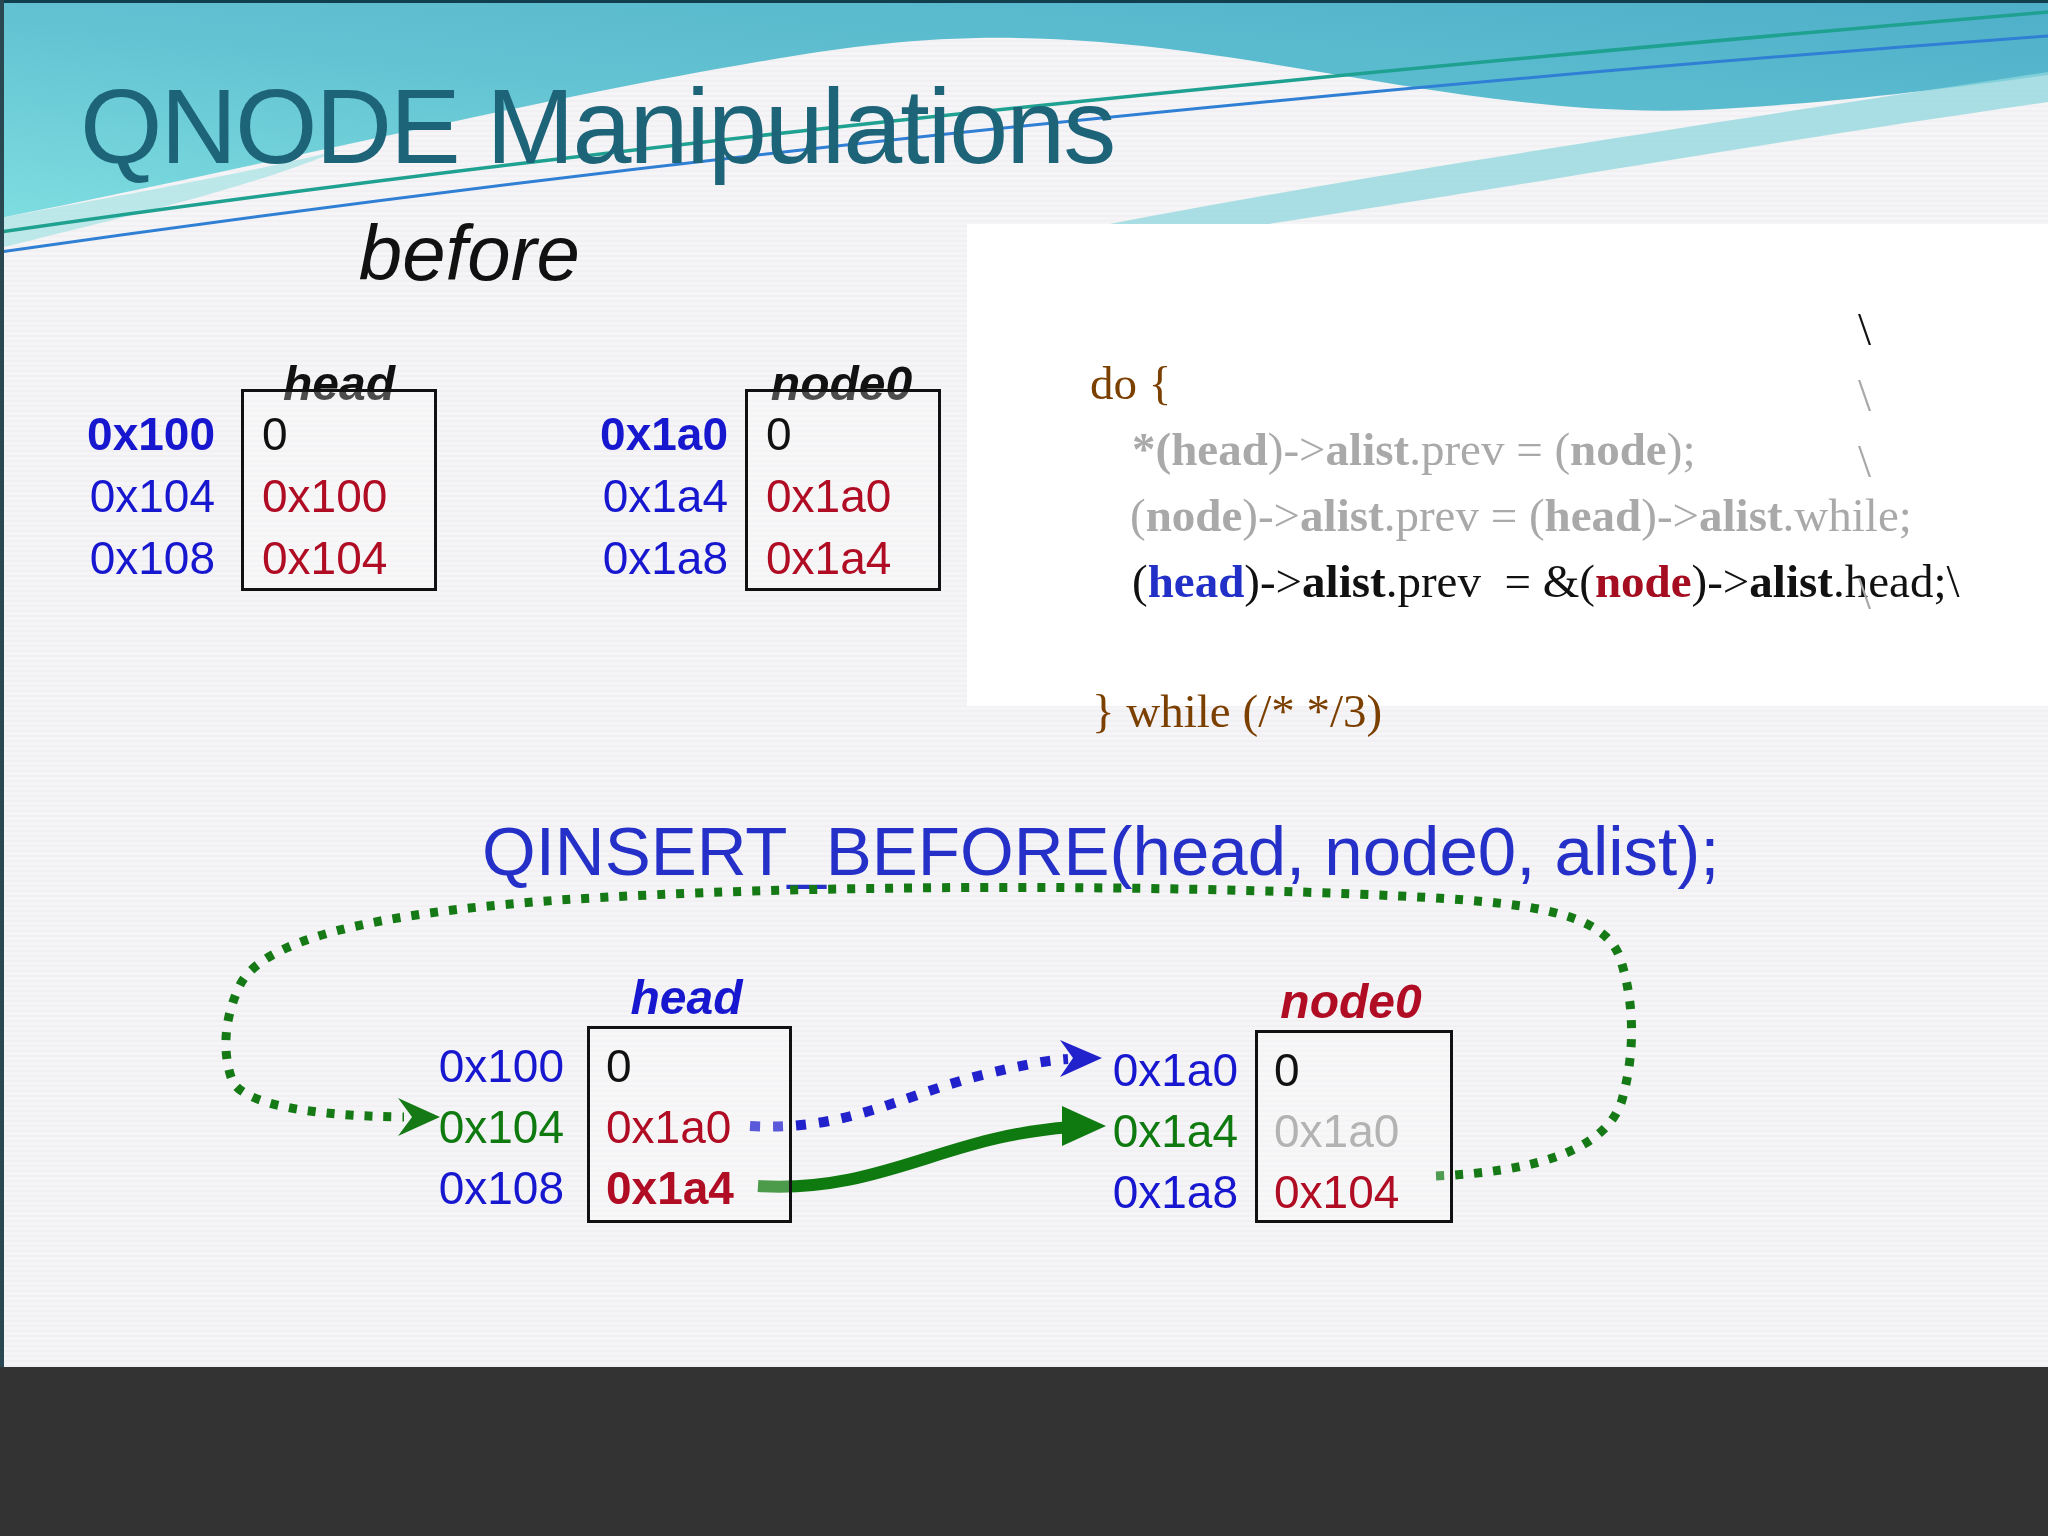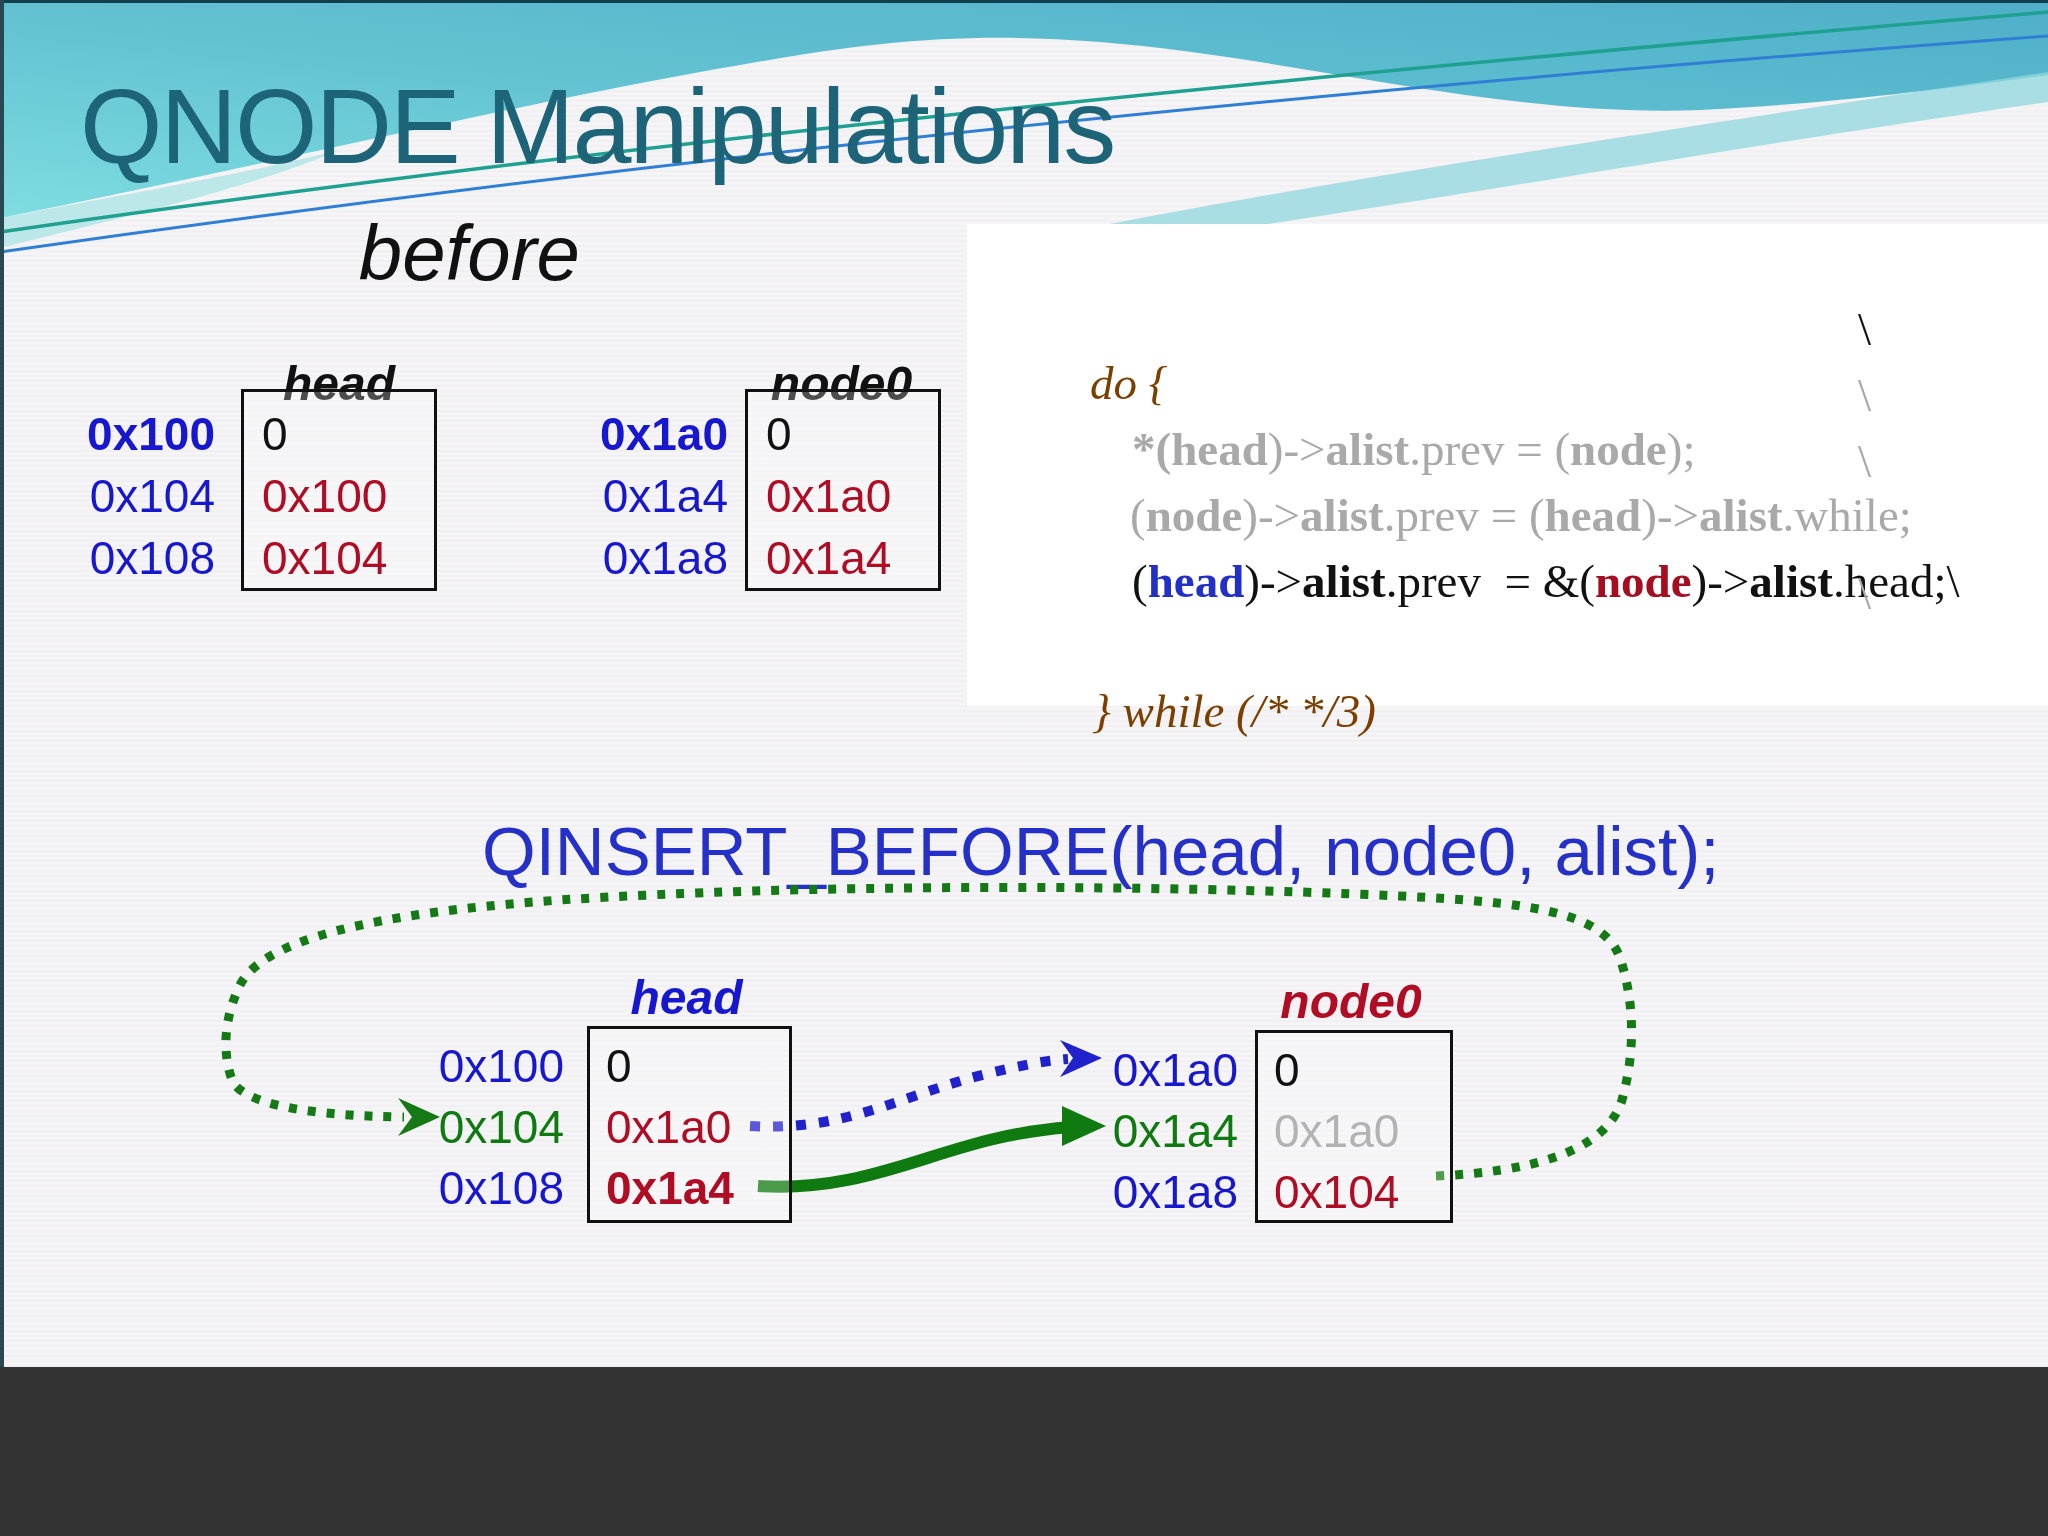--- a/index.html
+++ b/index.html
@@ -31,21 +31,21 @@
   .code-panel { left:967px; top:224px; width:1081px; height:482px; background:#ffffff; }
   .code-line {
     position:absolute; white-space:pre;
     font-family:"Liberation Serif", serif; font-size:47px; color:#111;
   }
   .bslash { position:absolute; font-family:"Liberation Serif", serif; font-size:47px; color:#111; }
   .bold  { font-weight:bold; }
   .ck-g  { color:#056608; }
   .ck-b  { color:#2230c8; }
   .ck-r  { color:#a50d20; }
-  .ck-br { color:#7b3f00;font-style:italic; }
+  .ck-br { color:#7b3f00; }
   .ck-gy { color:#a9a9a9; }
 
   
   .mem-label { text-align:center; font-weight:bold; font-style:italic; }
   .mem-box   { border:3px solid #111; background:rgba(255,255,255,0.25); }
   .mem-col div { }
   .t-before .mem-label { font-size:48px; color:#111; }
   .t-before .mem-col   { font-size:46px; line-height:62px; }
   .t-after  .mem-label { font-size:48px; }
   .t-after  .mem-col   { font-size:46px; line-height:61px; }

